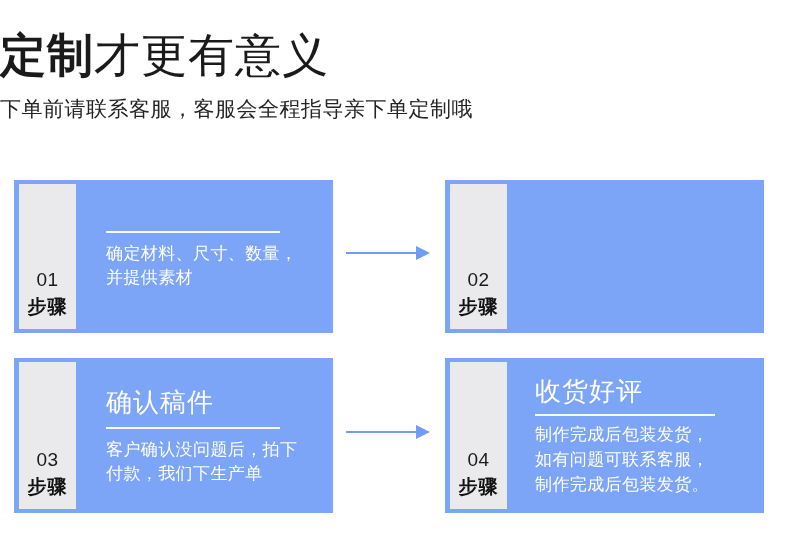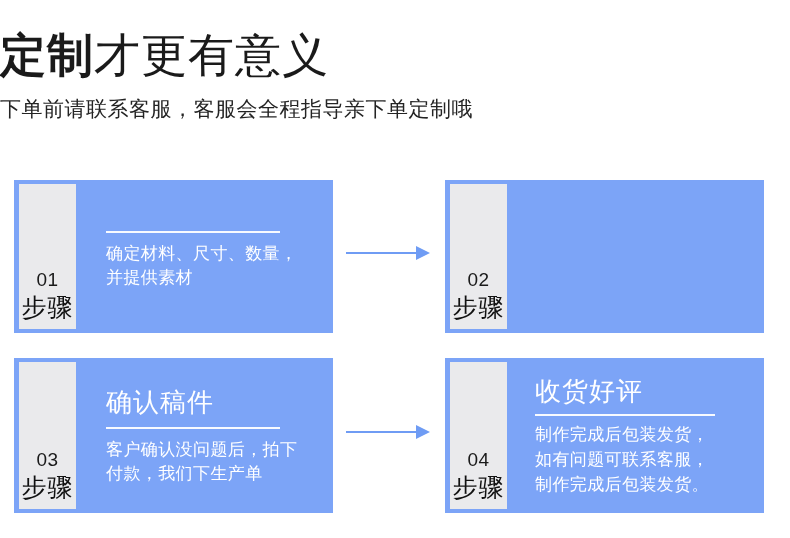--- a/index.html
+++ b/index.html
@@ -83,24 +83,24 @@
     box-sizing: border-box;
   }
   .step-num {
     font-size: 19px;
     line-height: 26px;
     color: #1a1a1a;
     font-weight: 400;
     letter-spacing: 0.5px;
   }
   .step-word {
-    font-size: 25px;
+    font-size: 19px;
     line-height: 28px;
     color: #111111;
-    font-weight: 400;
+    font-weight: 700;
     letter-spacing: 1px;
   }
 
   .card-body {
     flex: 1 1 auto;
     display: flex;
     flex-direction: column;
     justify-content: center;
     padding-left: 30px;
     padding-right: 10px;

